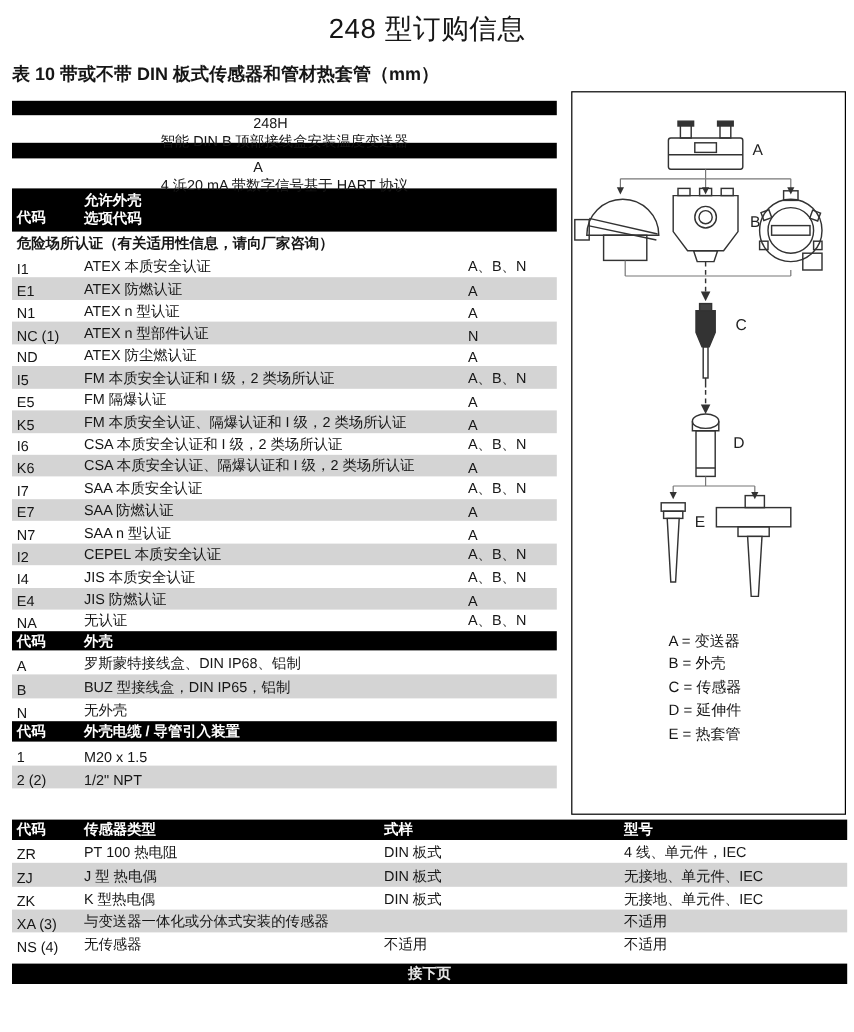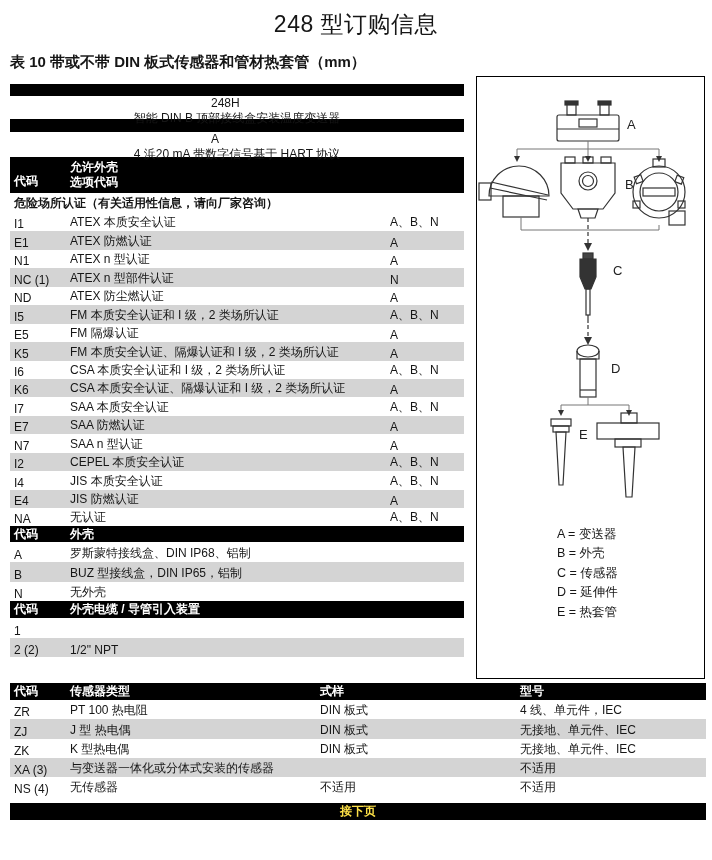--- a/index.html
+++ b/index.html
@@ -61,21 +61,21 @@
     font-size:12px;font-weight:bold;
   }
   .sensor-rows .trow{height:19.3px;}
   .cell-type,.hc-type{width:250px;flex:none;}
   .cell-style,.hc-style{width:200px;flex:none;}
   .cell-model,.hc-model{flex:1;}
   .sensor-header .hc-code{width:56px;padding-left:4px;flex:none;}
   
   .continue-bar{
     position:absolute;left:10px;top:803px;width:696px;height:17px;
-    background:#000;color:#fde047;text-align:center;font-size:12px;
+    background:#000;color:#e5e5e5;text-align:center;font-size:12px;
     font-weight:bold;line-height:17px;
   }
 </style>
 </head>
 <body>
 
 <div class="page-title">248 型订购信息</div>
 <div class="table-caption">表 10 带或不带 DIN 板式传感器和管材热套管（mm）</div>
 
 <div class="left-col">
@@ -206,20 +206,21 @@
       </div>
     </div>
 
   <div class="section-bar h17">
     <div class="hcell hc-code cell-code">代码</div>
     <div class="hcell hc-desc cell-desc">外壳电缆 / 导管引入装置</div>
   </div>
   <div class="conduit-rows">
       <div class="trow">
         <div class="cell cell-code">1</div>
+        <div class="cell cell-desc">M20 x 1.5</div>
       </div>
       <div class="trow shaded">
         <div class="cell cell-code">2 (2)</div>
         <div class="cell cell-desc">1/2" NPT</div>
       </div>
     </div>
 </div>
 
 <div class="right-panel">
   <svg class="diagram-svg" width="224" height="445" viewBox="0 0 224 445" fill="none" stroke="#333" stroke-width="1.2">

